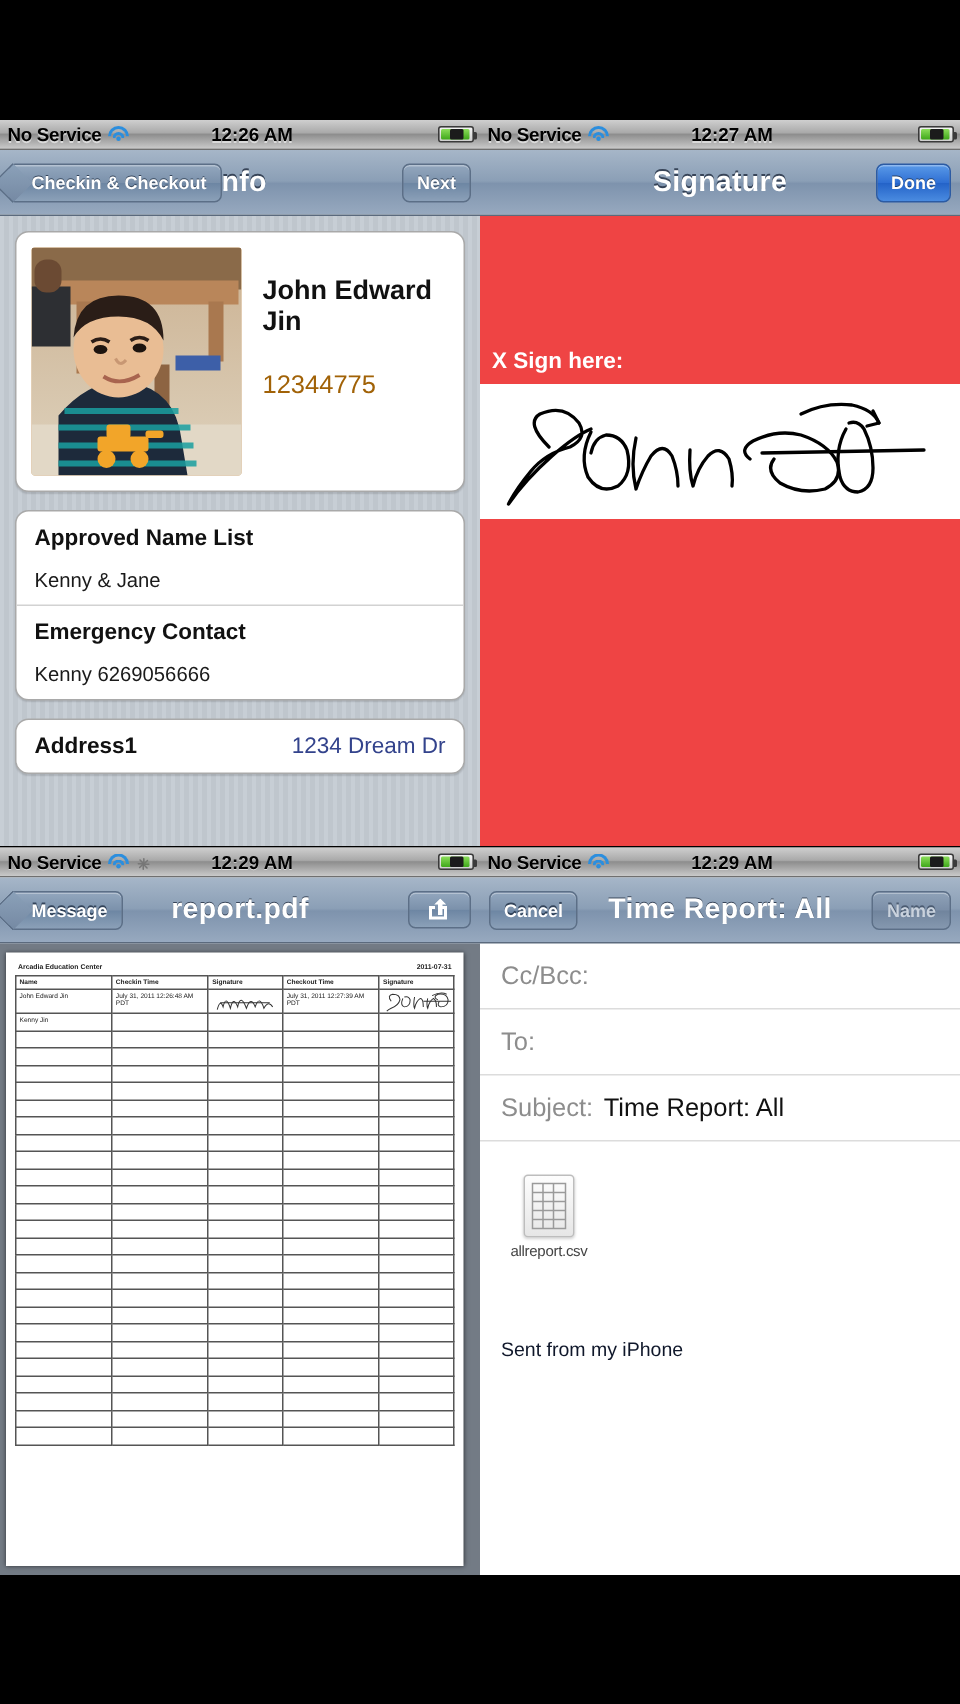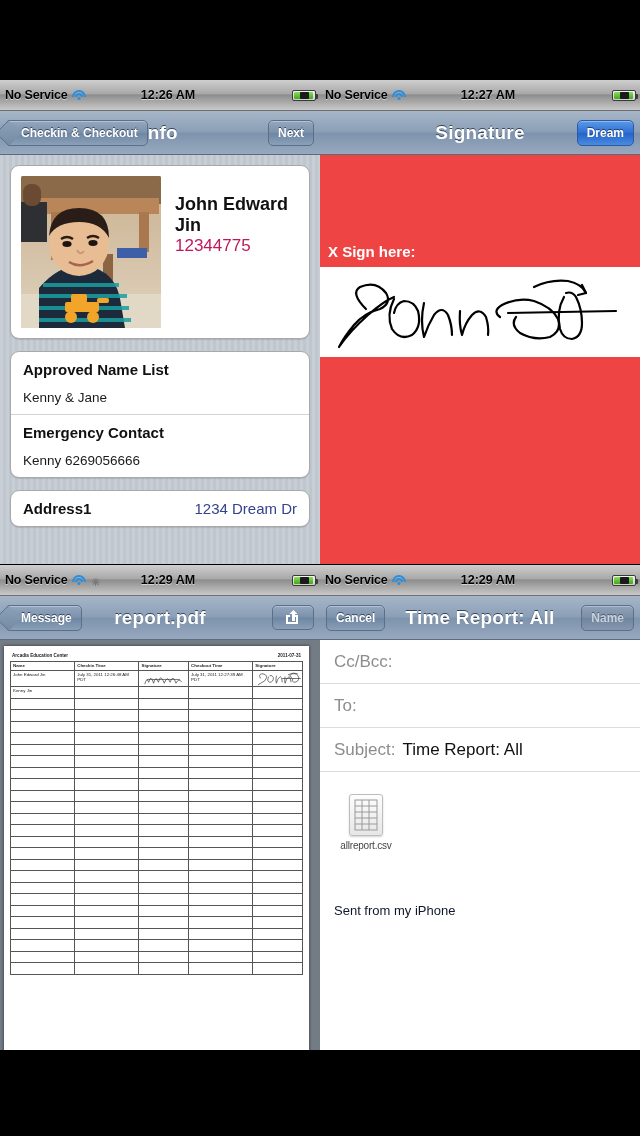--- a/index.html
+++ b/index.html
@@ -9,21 +9,21 @@
   .screen { position:relative; width:640px; height:1136px; background:#000; }
 
   
   .quad { position:absolute; width:320px; height:484px; overflow:hidden; background:#fff; }
   #q-info      { left:0;   top:80px;  }
   #q-signature { left:320px; top:80px; }
   #q-pdf       { left:0;   top:565px; height:485px; }
   #q-mail      { left:320px; top:565px; height:485px; }
 
   
-  .statusbar { position:relative; height:31px; width:100%;
+  .statusbar { position:relative; height:20px; width:100%;
     background:linear-gradient(to bottom,#b6b6b6 0%,#8e8e8e 6%,#565656 52%,#2b2b2b 53%,#111 100%);
     background:linear-gradient(to bottom,#cfcfcf 0%,#a9a9a9 45%,#8d8d8d 50%,#c9c9c9 100%);
     display:flex; align-items:center; color:#000; font-size:12px; font-weight:bold;
     border-bottom:1px solid #6f6f6f; }
   .sb-left { display:flex; align-items:center; gap:4px; padding-left:5px; }
   .sb-carrier { font-size:12.5px; font-weight:bold; letter-spacing:-.2px;
     text-shadow:0 1px 0 rgba(255,255,255,.55); }
   .sb-time { position:absolute; left:16px; right:0; text-align:center; font-size:12.5px;
     font-weight:bold; text-shadow:0 1px 0 rgba(255,255,255,.55); }
   .sb-right { margin-left:auto; padding-right:4px; display:flex; align-items:center; }
@@ -81,21 +81,21 @@
   .tableview { background:#c5ccd3; height:100%; padding:10px 10px 0;
     background-image:repeating-linear-gradient(to right,#c7ced5 0,#c7ced5 3px,#bfc6cd 3px,#bfc6cd 6px); }
   .group { background:#fff; border:1px solid #a9a9a9; border-radius:9px; overflow:hidden;
     margin-bottom:12px; box-shadow:0 1px 1px rgba(0,0,0,.12); }
   .card-row { display:flex; padding:10px; align-items:flex-start; }
   .photo { width:140px; height:152px; border-radius:2px; overflow:hidden; flex:none;
     position:relative; background:#caa270; }
   .photo svg { display:block; width:100%; height:100%; }
   .card-txt { padding:18px 0 0 14px; }
   .card-name { font-size:18px; font-weight:bold; color:#111; }
-  .card-id { font-size:17px; color:#be185d; }
+  .card-id { font-size:17px; color:#a16207; margin-top:22px; }
 
   .cell { padding:9px 12px; border-bottom:1px solid #d2d2d2; }
   .cell:last-child { border-bottom:none; }
   .cell-title { font-size:15px; font-weight:bold; color:#111; }
   .cell-sub { font-size:13.5px; color:#1a1a1a; margin-top:12px; }
   .cell-kv { display:flex; justify-content:space-between; align-items:baseline;
     padding:9px 12px; }
   .kv-k { font-size:15px; font-weight:bold; color:#111; }
   .kv-v { font-size:15px; color:#33438c; }
 
@@ -256,21 +256,21 @@
       <div class="sb-right">
         <span class="battery">
             <span class="fill"></span>
             <span class="bolt"></span>
           </span>
       </div>
     </div>
     <div class="navbar">
       <span class="navtitle">Signature</span>
       <span class="spacer"></span>
-      <button class="btn blue">Dream</button>
+      <button class="btn blue">Done</button>
     </div>
     <div class="sigpanel">
       <div class="sig-label">X Sign here:</div>
       <div class="sig-strip">
         <svg viewBox="0 0 320 90" preserveAspectRatio="none">
           <g fill="none" stroke="#000" stroke-width="2.2" stroke-linecap="round" stroke-linejoin="round">
             <path d="M46 42 Q30 26 40 20 Q56 13 66 26 Q72 36 60 42 Q44 46 34 58 Q24 70 19 80 Q30 64 48 48 Q64 34 74 30"></path>
             <path d="M74 32 Q66 48 72 62 Q80 74 92 68 Q102 60 98 44 Q94 34 84 34 Q76 36 74 46"></path>
             <path d="M104 36 Q100 54 104 70 Q108 58 114 48 Q122 38 128 48 Q132 58 132 68"></path>
             <path d="M140 44 Q139 58 142 68 Q145 56 152 48 Q160 40 166 50 Q169 60 168 68"></path>

